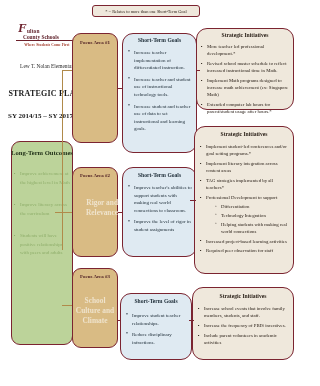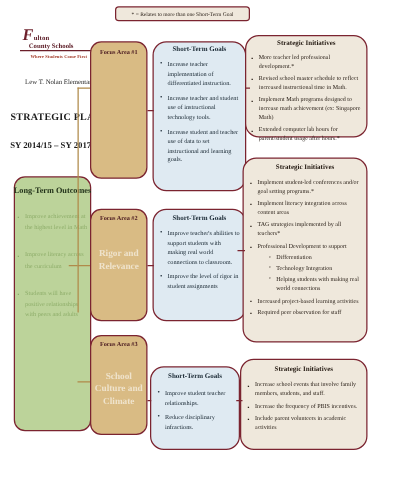--- a/index.html
+++ b/index.html
@@ -85,21 +85,21 @@
   }
   .focus-name{
     position:absolute;width:46px;text-align:center;
     font-size:7.4px;font-weight:bold;color:#efe3cc;line-height:10px;
   }
   #focus1{left:72px;top:33px;height:110px;}
   #focus1Label{left:72px;top:40px;}
   #focus1Name{left:72px;top:72px;}
   #focus2{left:72px;top:167px;height:90px;}
   #focus2Label{left:72px;top:173px;}
-  #focus2Name{left:72px;top:198px;}
+  #focus2Name{left:72px;top:198px;text-align:right;}
   #focus3{left:72px;top:268px;height:80px;}
   #focus3Label{left:72px;top:274px;}
   #focus3Name{left:72px;top:296px;}
 
   
   .stg-title{
     position:absolute;text-align:center;font-size:5.6px;
     font-weight:bold;color:#1b2a35;
   }
   .stg-list{

